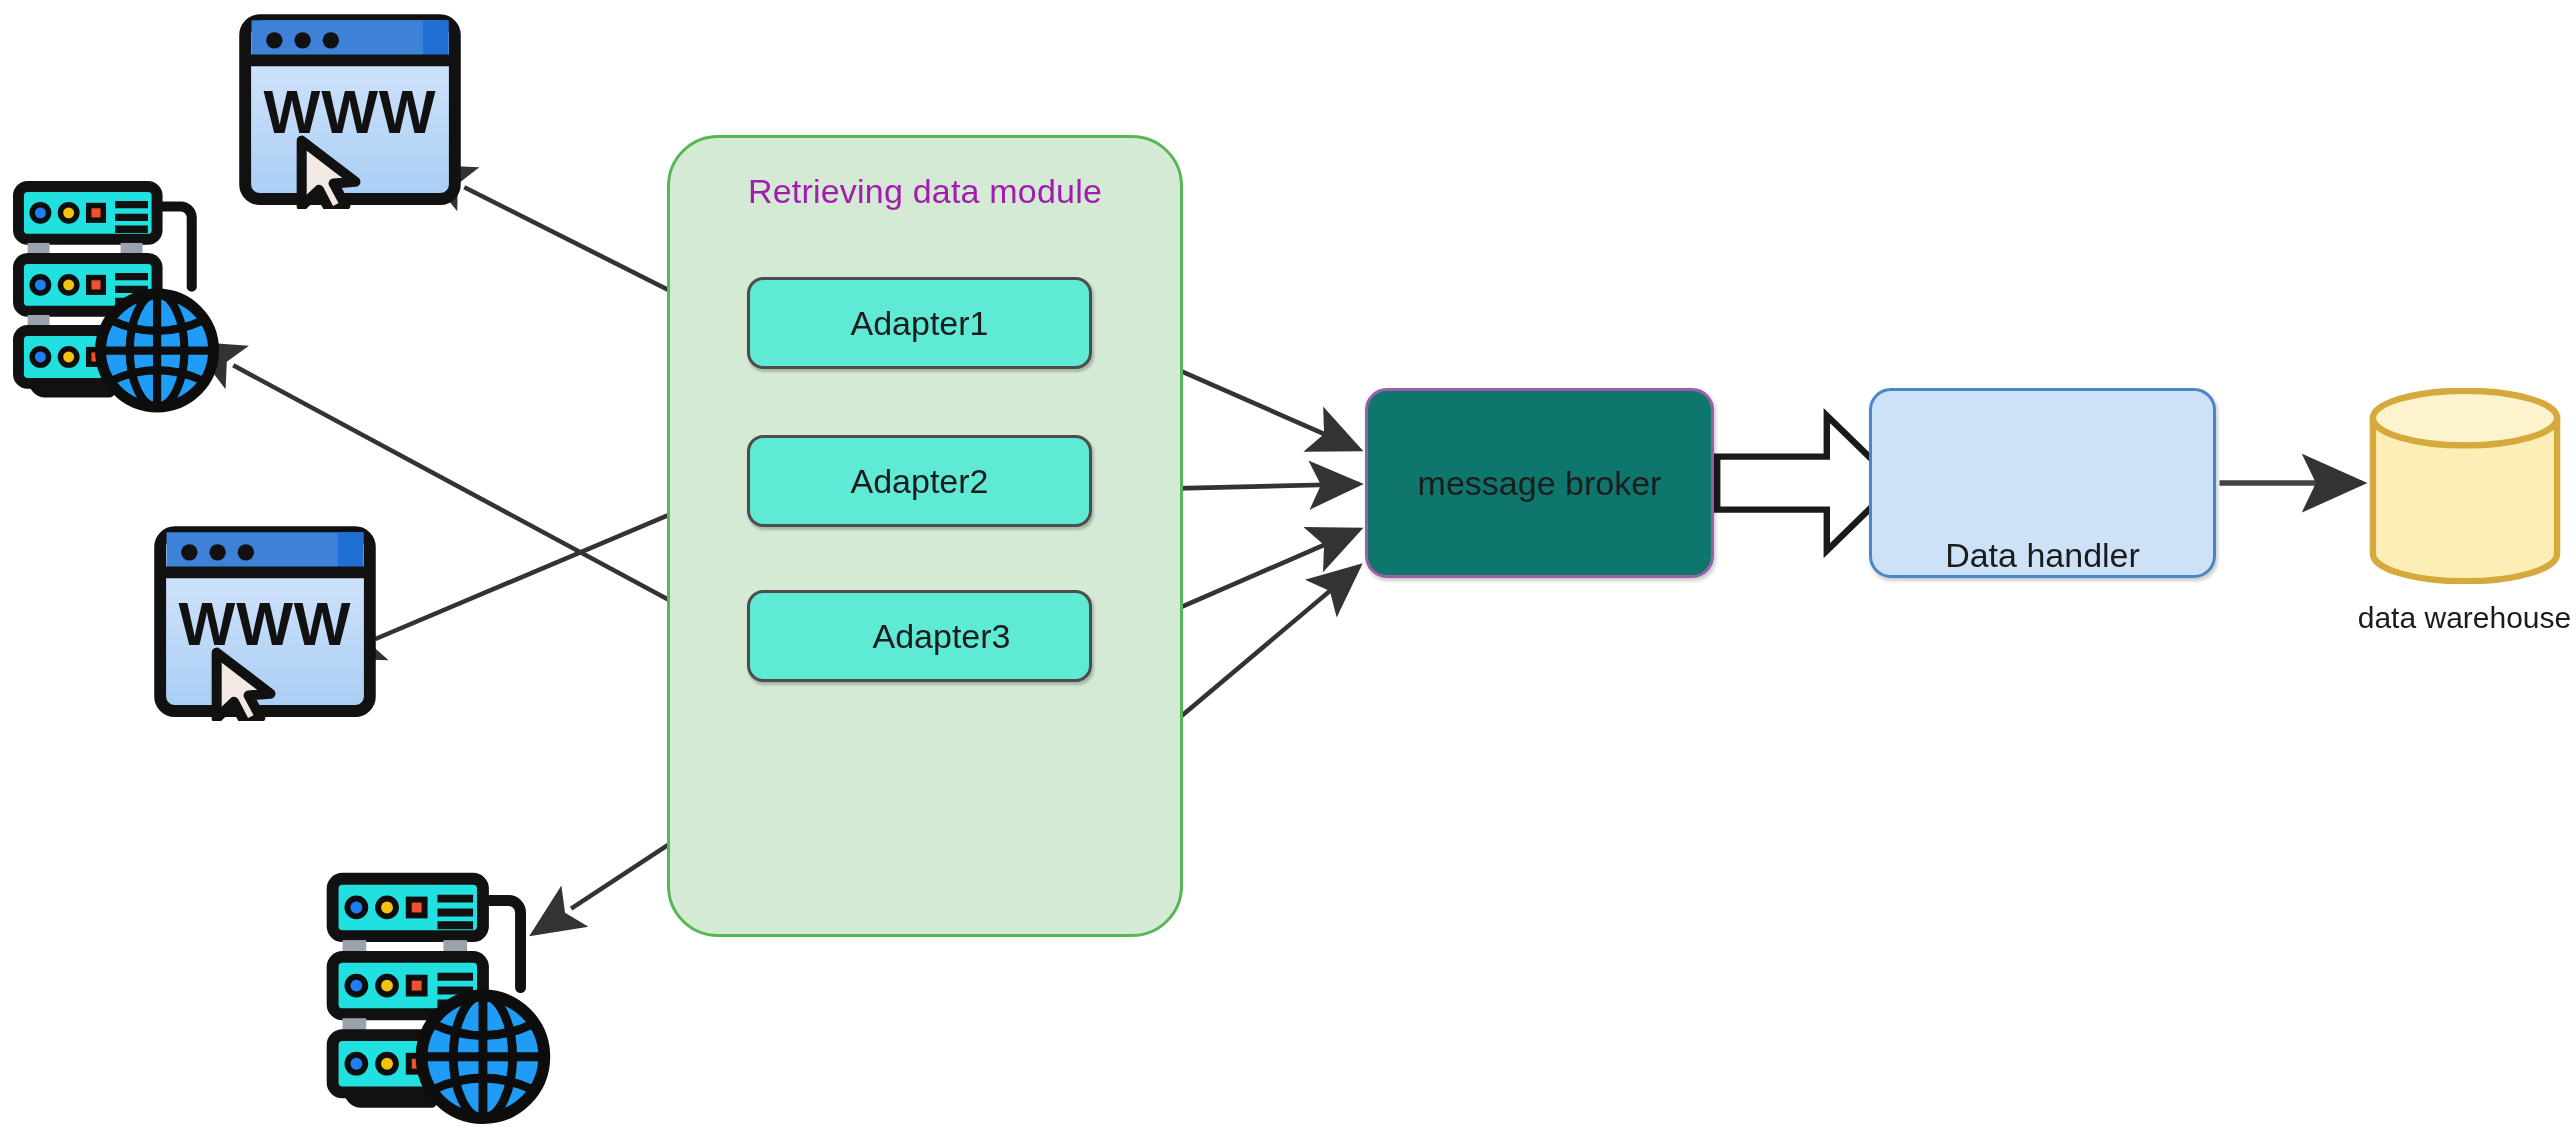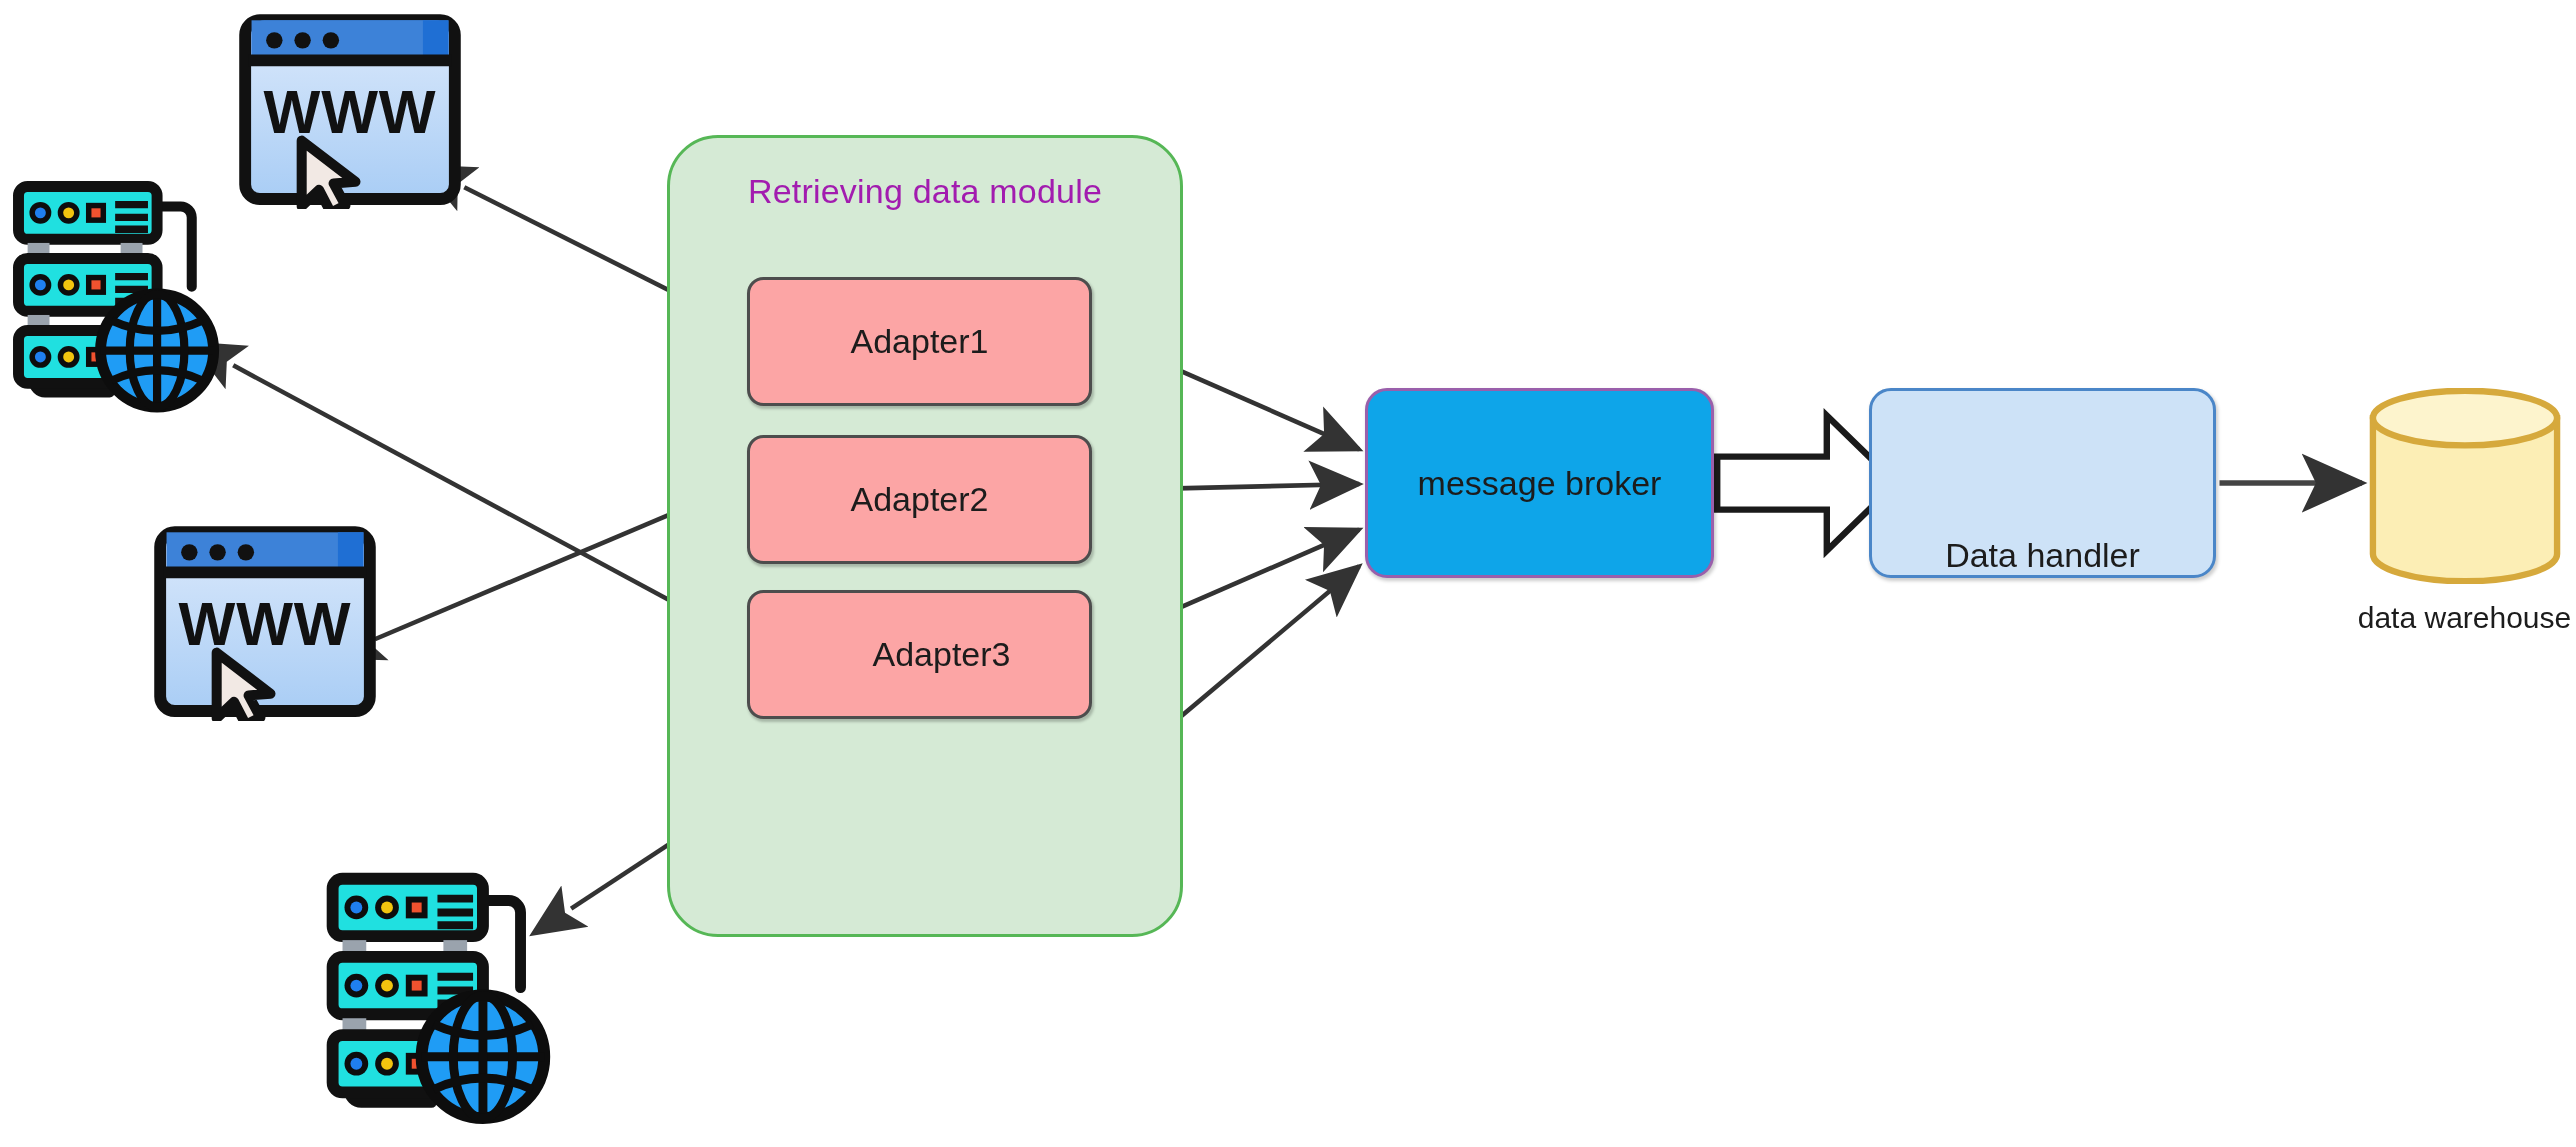--- a/index.html
+++ b/index.html
@@ -40,41 +40,41 @@
     left: 667px; top: 172px;
     width: 516px;
     text-align: center;
     font-size: 34px;
     color: #a21caf;
     letter-spacing: 0.2px;
   }
 
   
   .adapter {
-    width: 345px; height: 129px;
-    background: #fca5a5;
+    width: 345px; height: 92px;
+    background: #5eead4;
     border: 3.7px solid #4d4d4d;
     border-radius: 16.4px;
     display: flex;
     align-items: center;
     justify-content: center;
     font-size: 34px;
     color: #1c1c1c;
     box-shadow: 1.8px 2.7px 2.7px rgba(0,0,0,0.22);
   }
   .adapter-1 { left: 747px; top: 277px; }
   .adapter-2 { left: 747px; top: 435px; }
   .adapter-3 { left: 747px; top: 590px; padding-left: 44px; }
   .adapter-4 { left: 747px; top: 747px; }
 
   
   .broker {
     left: 1365px; top: 388px;
     width: 349px; height: 190px;
-    background: #0ea5e9;
+    background: #0f766e;
     border: 3.7px solid #9a5fab;
     border-radius: 22px;
     display: flex;
     align-items: center;
     justify-content: center;
     font-size: 34px;
     color: #1c1c1c;
     box-shadow: 1.8px 2.7px 3.7px rgba(0,0,0,0.2);
   }
 

